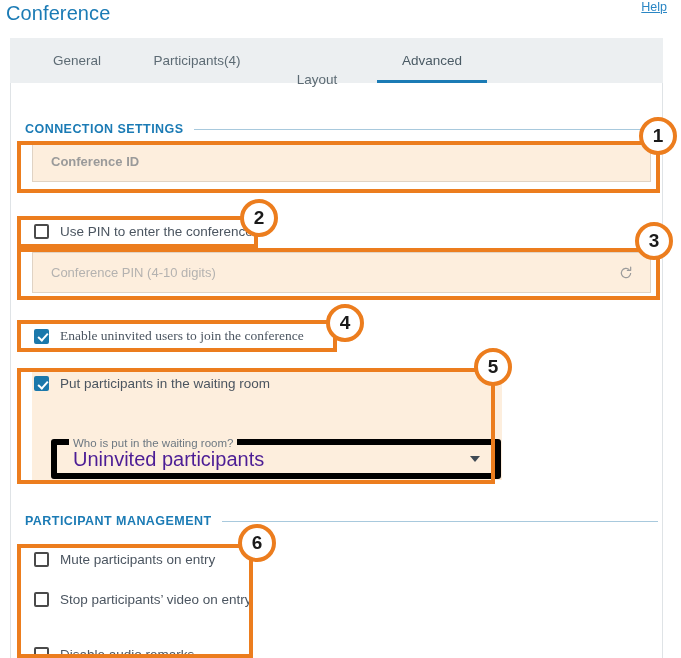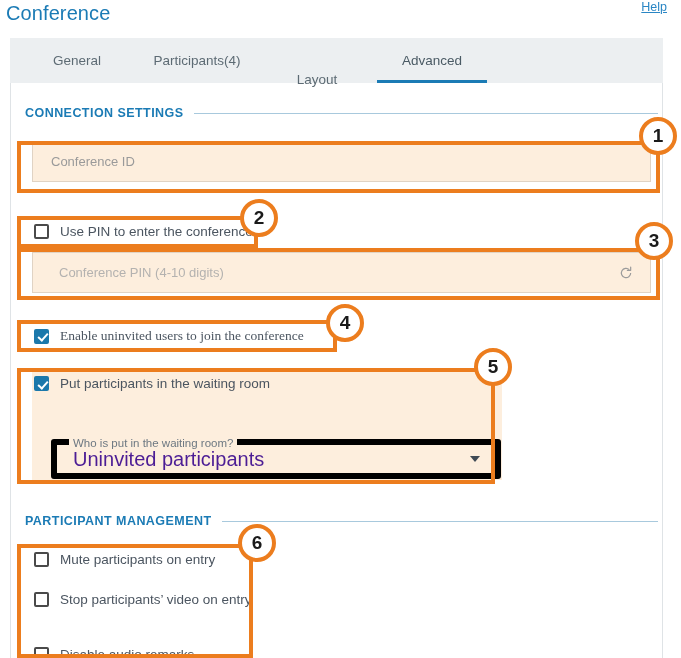--- a/index.html
+++ b/index.html
@@ -174,35 +174,35 @@
   <div class="tab" style="left:266px;width:82px;margin-top:19px;">
     <span>Layout</span>
   </div>
   <div class="tab active" style="left:357px;width:130px;">
     <span>Advanced</span>
   </div>
 </div>
 
 <div class="content">
 
-  <div class="section-head" style="top:23px;">
+  <div class="section-head" style="top:39px;">
     <span class="lbl">CONNECTION SETTINGS</span>
     <span class="rule"></span>
   </div>
 
-  <div class="field" style="left:22px;top:58px;width:619px;height:41px;">
+  <div class="field" style="left:22px;top:58px;width:619px;height:41px;font-weight:bold;">
     <span class="ph">Conference ID</span>
   </div>
 
   <div class="cbrow" style="left:24px;top:141px;">
     <span class="cbox"></span>
     <span class="cblabel">Use PIN to enter the conference</span>
   </div>
 
-  <div class="field pin" style="left:22px;top:169px;width:619px;height:41px;padding-left:8px;">
+  <div class="field pin" style="left:22px;top:169px;width:619px;height:41px;">
     <span class="ph">Conference PIN (4-10 digits)</span>
     <svg class="refresh-ico" viewBox="0 0 24 24" fill="none" stroke="#9b9b9b" stroke-width="1.8">
       <path d="M19 12a7 7 0 1 1-2.1-5"></path>
       <polyline points="19,3 19,8 14,8" stroke-linecap="round" stroke-linejoin="round"></polyline>
     </svg>
   </div>
 
   <div class="cbrow" style="left:24px;top:245px;font-family:Liberation Serif, serif;">
     <span class="cbox checked"></span>
     <span class="cblabel">Enable uninvited users to join the conference</span>

